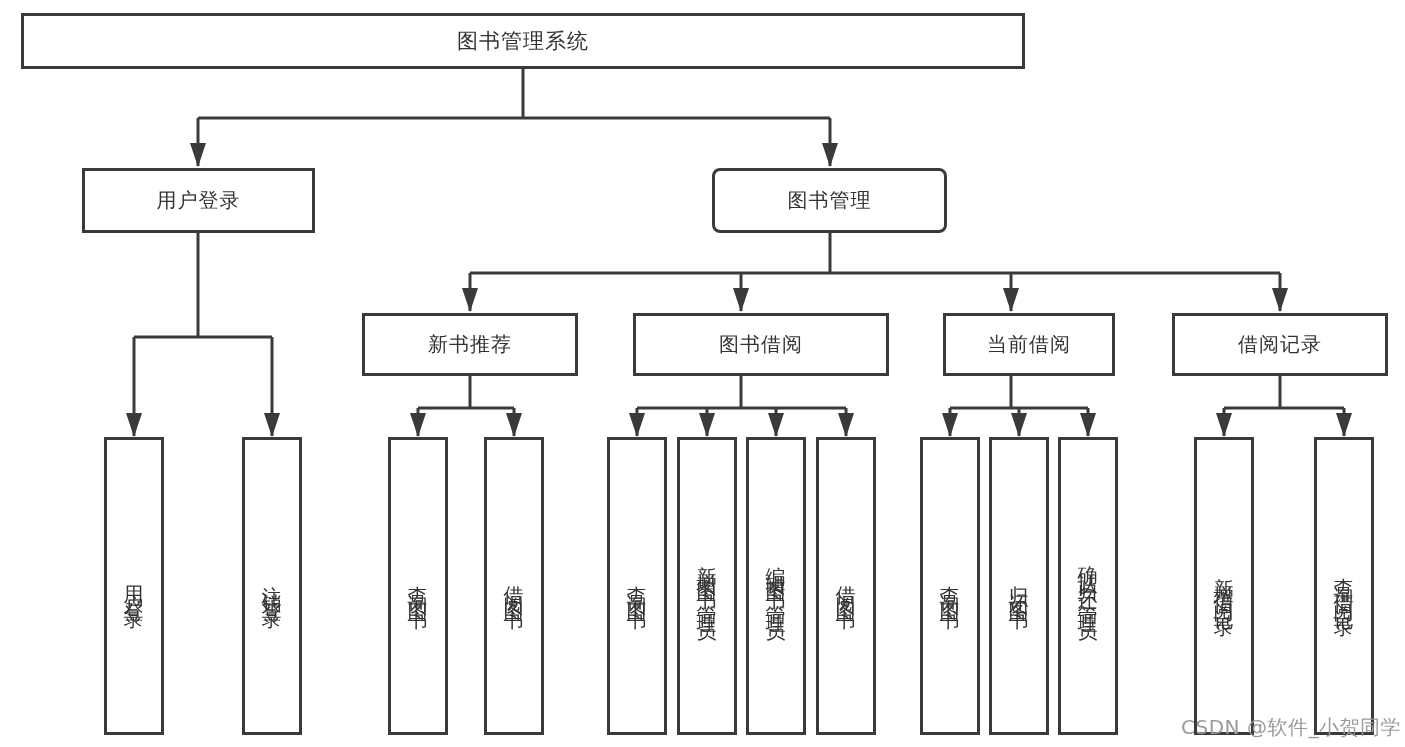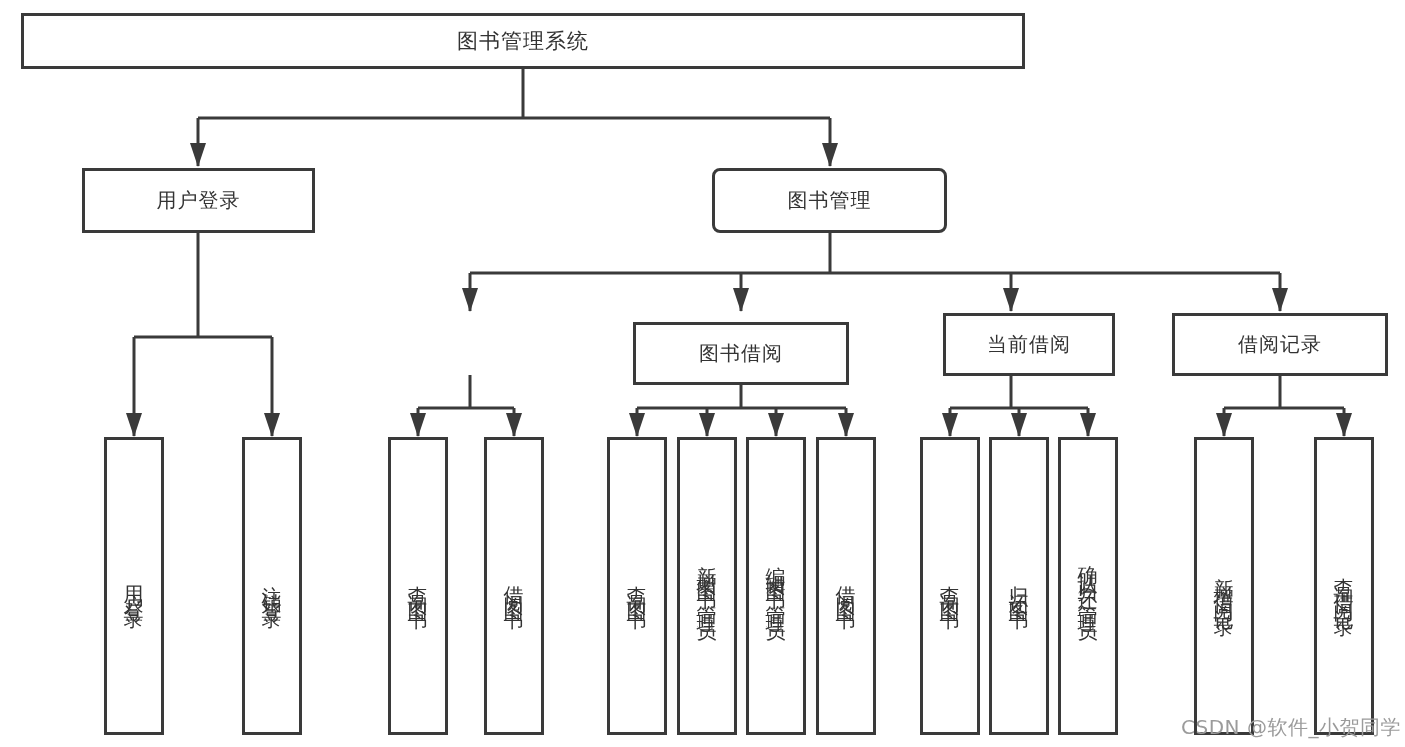--- a/index.html
+++ b/index.html
@@ -123,21 +123,24 @@
     <span class="lbl">图书管理系统</span>
   </div>
 
   <div class="node" style="left:82px; top:168px; width:233px; height:65px;">
     <span class="lbl">用户登录</span>
   </div>
   <div class="node" style="left:712px; top:168px; width:235px; height:65px;border-radius:8px;">
     <span class="lbl">图书管理</span>
   </div>
 
-  <div class="node" style="left:633px; top:322px; width:216px; height:63px;">
+  <div class="node" style="left:362px; top:313px; width:216px; height:63px;">
+    <span class="lbl">新书推荐</span>
+  </div>
+  <div class="node" style="left:633px; top:313px; width:256px; height:63px;">
     <span class="lbl">图书借阅</span>
   </div>
   <div class="node" style="left:903px; top:313px; width:172px; height:63px;margin-left:40px;">
     <span class="lbl">当前借阅</span>
   </div>
   <div class="node" style="left:1172px; top:313px; width:216px; height:63px;">
     <span class="lbl">借阅记录</span>
   </div>
 
   <div class="leaf" style="left:104px;">

